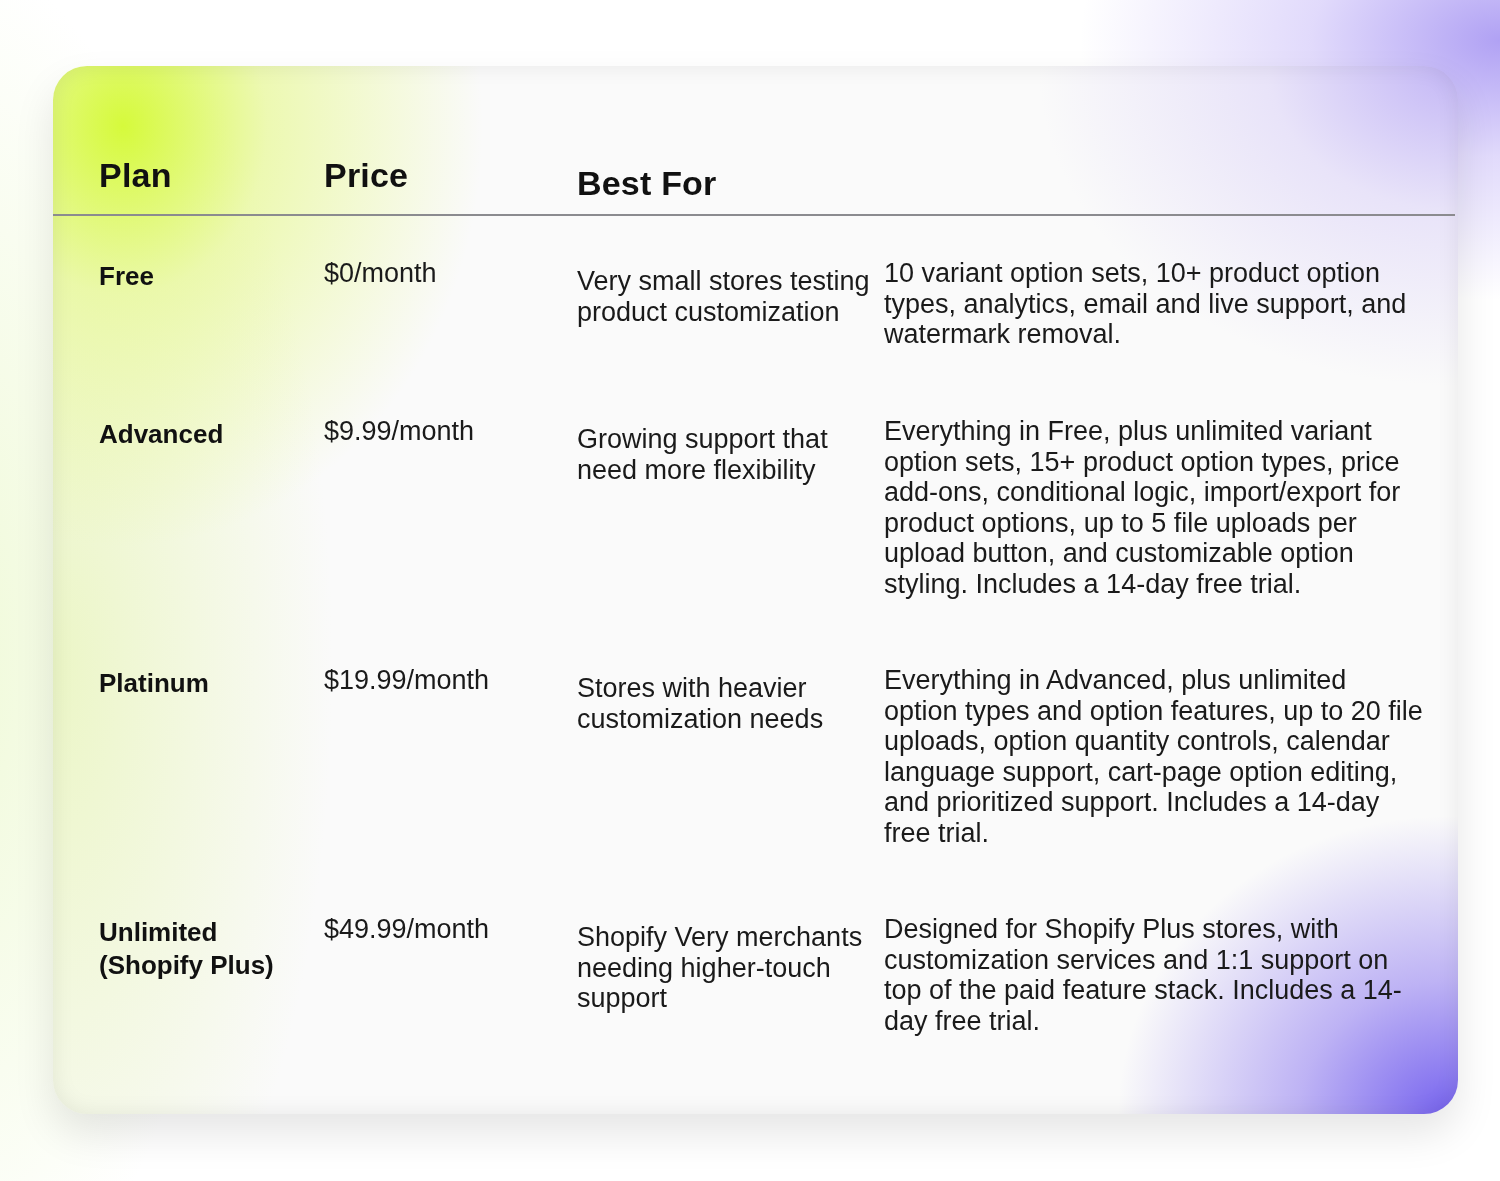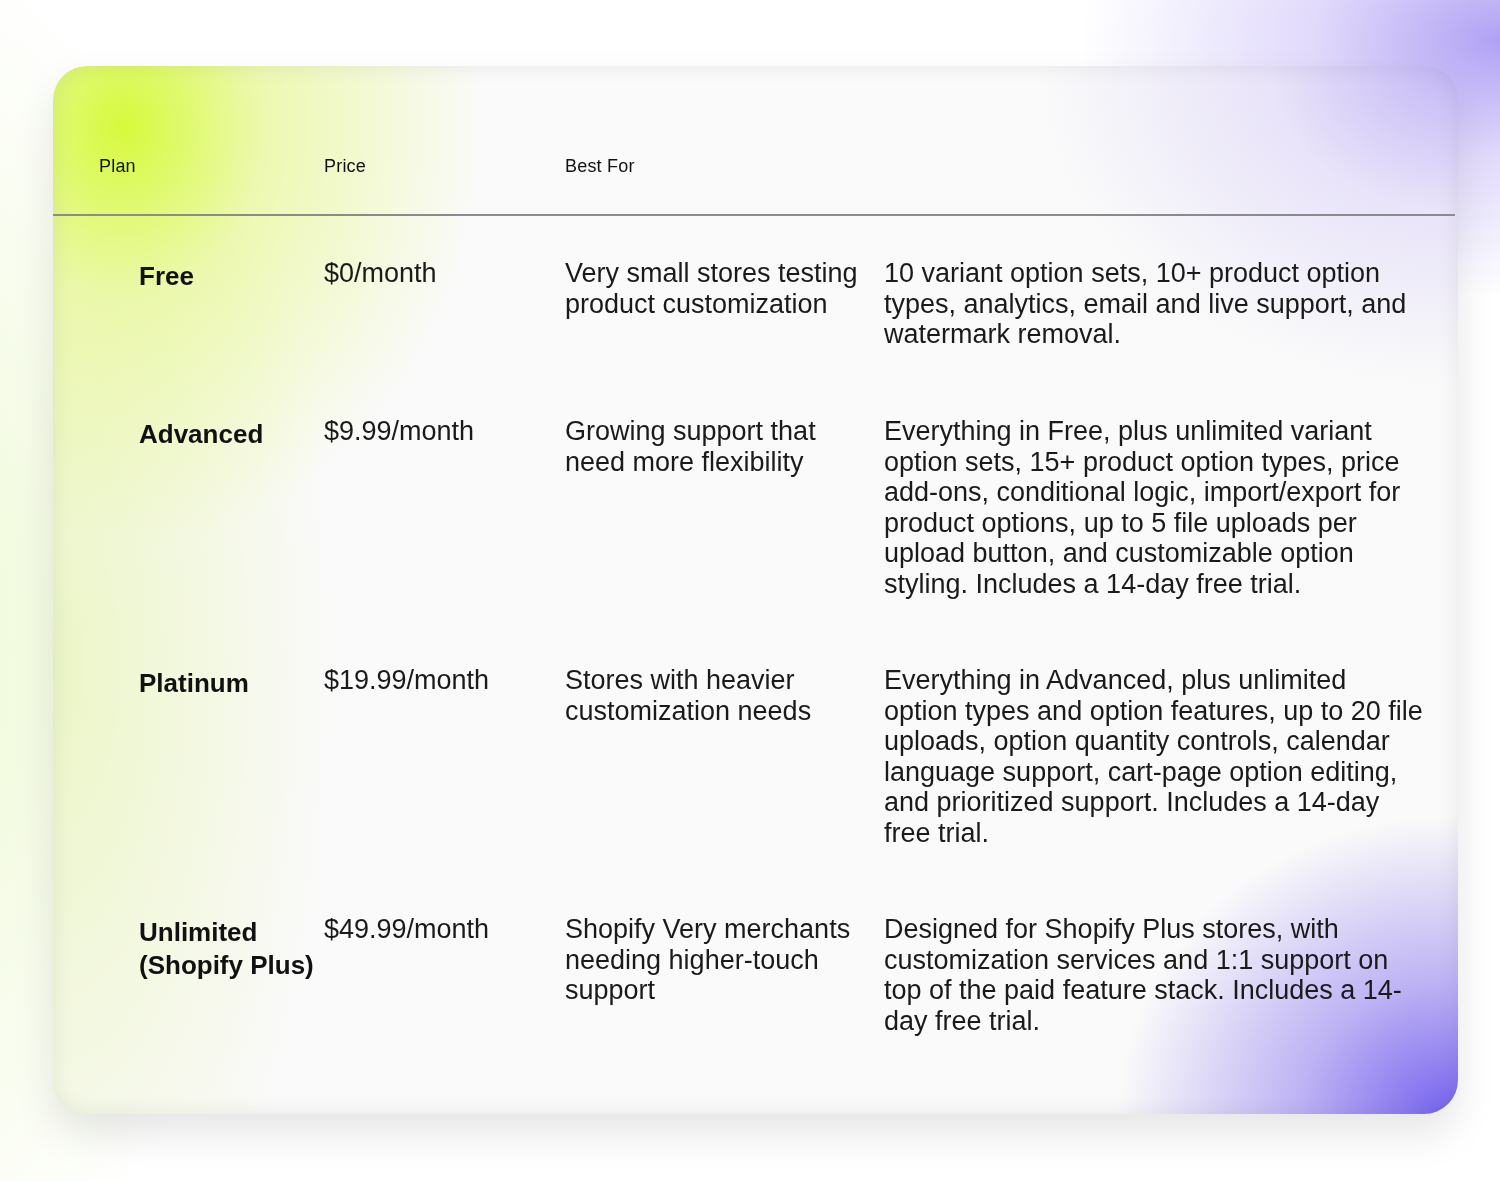--- a/index.html
+++ b/index.html
@@ -40,22 +40,22 @@
       position: absolute;
       left: 0;
       top: 0;
       width: 1402px;
       height: 148px;
       border-bottom: 2px solid #8b8b8f;
     }
     .th {
       position: absolute;
       top: 90px;
-      font-size: 18px;
-      font-weight: normal;
+      font-size: 34px;
+      font-weight: bold;
       color: #111111;
       letter-spacing: 0.2px;
     }
     .row {
       position: absolute;
       left: 0;
       width: 1402px;
     }
     .cell {
       position: absolute;
@@ -63,25 +63,24 @@
       font-size: 27px;
       line-height: 30.5px;
       color: #1a1a1a;
     }
     .cell.plan {
       font-weight: bold;
       font-size: 26px;
       line-height: 33px;
       color: #111111;
       top: 2px;
-      margin-left: 40px;
     }
     .col-plan { left: 46px; width: 210px; }
     .col-price { left: 271px; width: 230px; }
-    .col-best { left: 512px; width: 300px; }
+    .col-best { left: 524px; width: 300px; margin-top: 8px; }
     .col-key { left: 831px; width: 540px; }
     .th.col-key { left: 826px; }
   </style>
 </head>
 <body>
 
 <div class="page">
   <div class="card">
 
     <div class="header-row">

